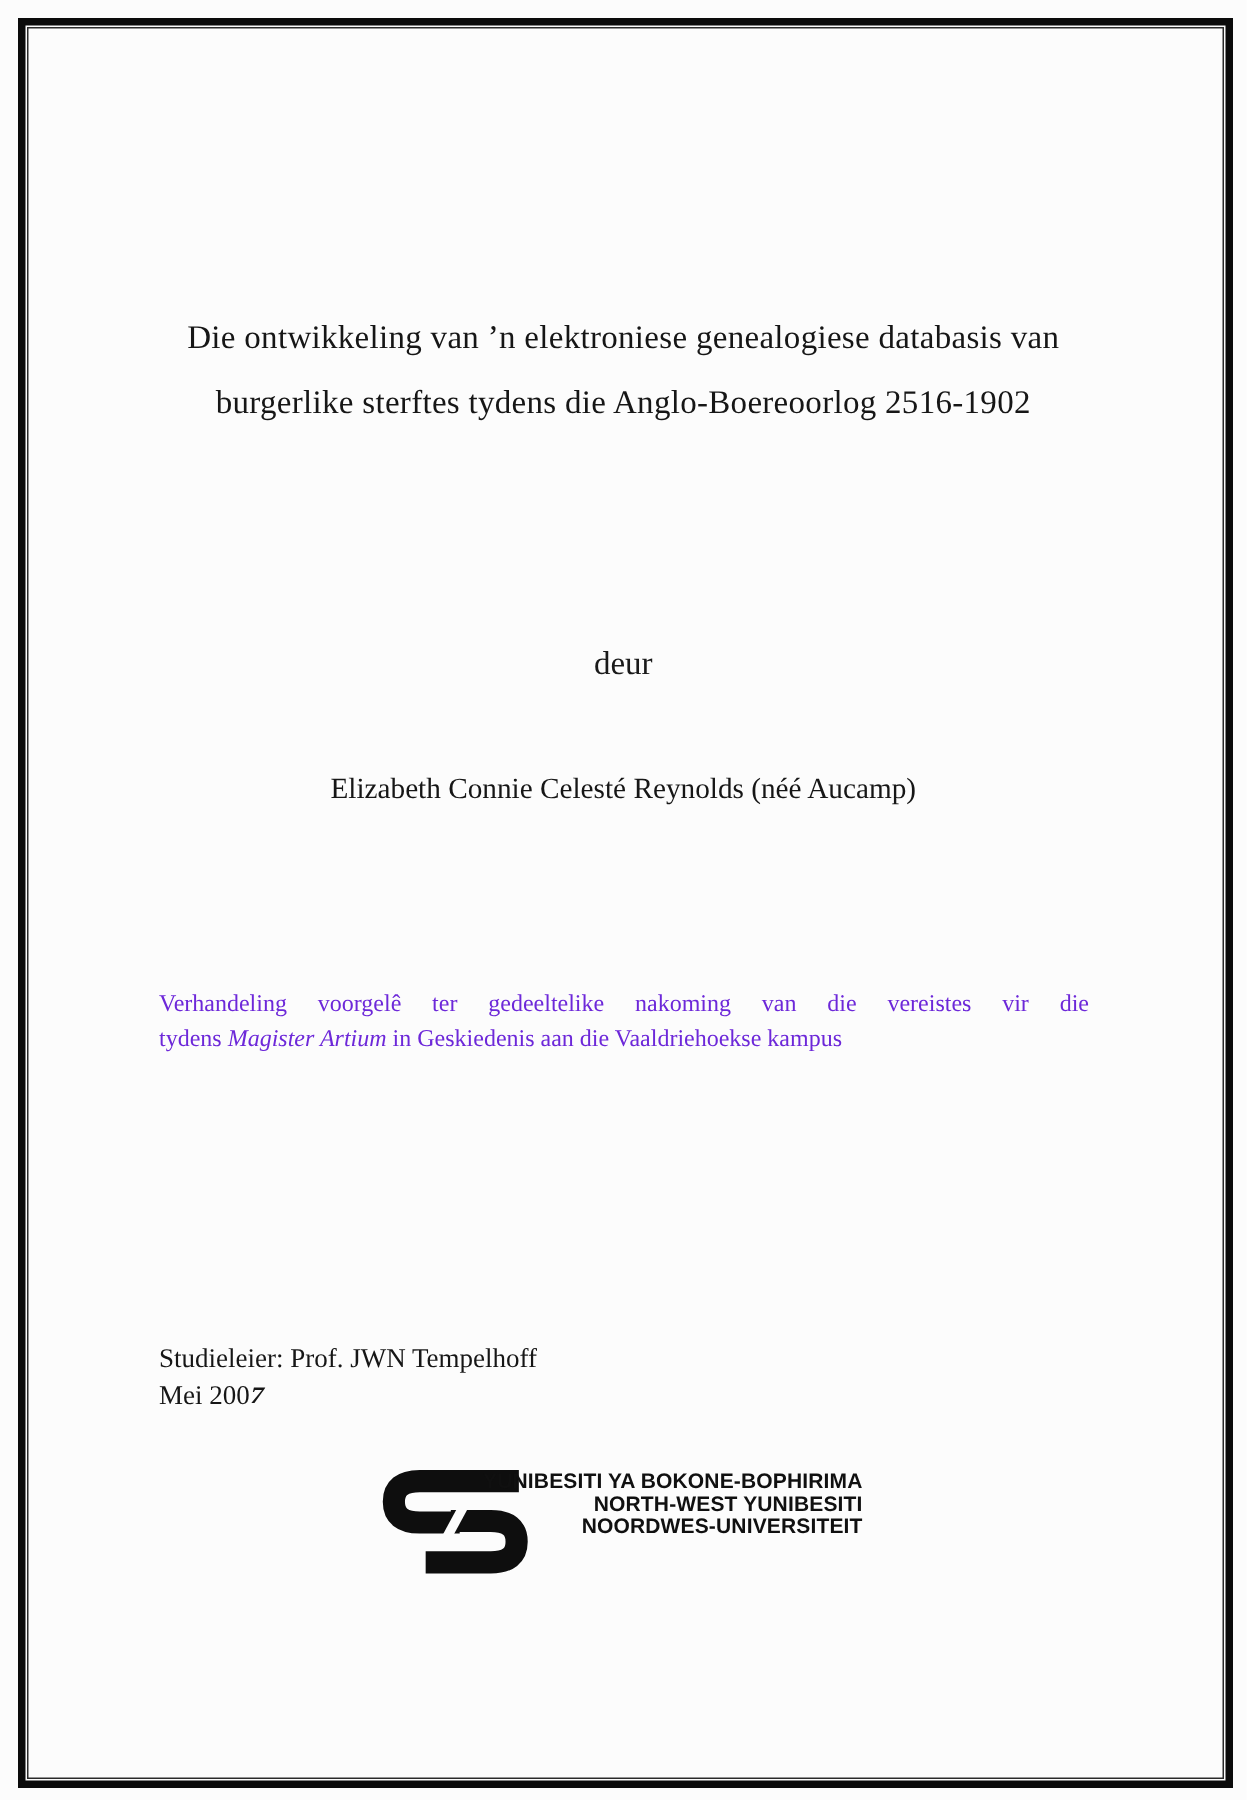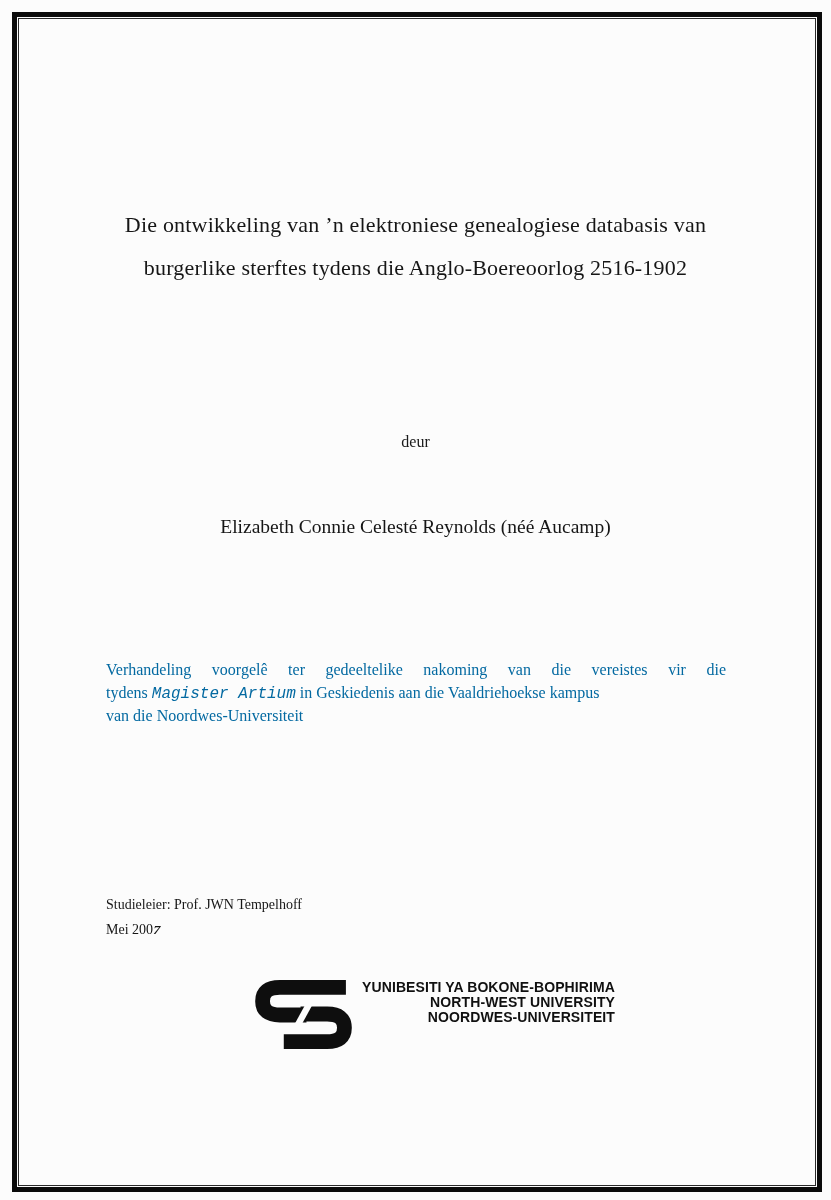--- a/index.html
+++ b/index.html
@@ -36,21 +36,21 @@
     line-height: 43px;
     letter-spacing: 0.2px;
     color: #161616;
   }
 
   .byline-label {
     position: absolute;
     left: 0; right: 0;
     top: 430px;
     text-align: center;
-    font-size: 16px;
+    font-size: 22px;
     line-height: 24px;
   }
 
   .author-name {
     position: absolute;
     left: 0; right: 0;
     top: 514px;
     text-align: center;
     font-size: 19.5px;
     line-height: 26px;
@@ -58,33 +58,33 @@
     font-family: Liberation Serif, serif;
   }
 
   .declaration {
     position: absolute;
     left: 106px;
     width: 620px;
     top: 659px;
     font-size: 16px;
     line-height: 22.5px;
-    color: #0369a1;
+    color: #6d28d9;
   }
   .declaration .justified {
     text-align: justify;
     text-align-last: justify;
   }
-  .declaration .italic { font-style: italic; font-family: Liberation Mono, monospace; }
+  .declaration .italic { font-style: italic; }
 
   .supervisor-block {
     position: absolute;
     left: 106px;
     top: 893px;
-    font-size: 14px;
+    font-size: 18px;
     line-height: 24.5px;
     color: #161616;
   }
   .date-digit {
     display: inline-block;
     transform: skewX(-14deg) scaleY(0.88);
     font-weight: bold;
   }
 
   .logo {
@@ -105,21 +105,20 @@
     top: 3px;
     width: 255px;
     text-align: right;
     font-family: "Liberation Sans", "DejaVu Sans", sans-serif;
     font-weight: bold;
     font-size: 14px;
     line-height: 15px;
     letter-spacing: 0.1px;
     color: #101010;
     white-space: nowrap;
-    margin-left: 40px;
   }
 </style>
 </head>
 <body>
 
 <div class="page">
 
   <div class="frame">
     <div class="frame-inner"></div>
   </div>
@@ -129,37 +128,36 @@
     <div>burgerlike sterftes tydens die Anglo-Boereoorlog 2516-1902</div>
   </div>
 
   <div class="byline-label">deur</div>
 
   <div class="author-name">Elizabeth Connie Celesté Reynolds (néé Aucamp)</div>
 
   <div class="declaration">
     <div class="justified">Verhandeling voorgelê ter gedeeltelike nakoming van die vereistes vir die</div>
     <div><span>tydens </span><span class="italic">Magister Artium</span><span> in Geskiedenis aan die Vaaldriehoekse kampus</span></div>
-    <div>van die Noordwes-Universiteit</div>
   </div>
 
   <div class="supervisor-block">
     <div>Studieleier: Prof. JWN Tempelhoff</div>
     <div><span>Mei 200</span><span class="date-digit">7</span></div>
   </div>
 
   <div class="logo">
     <svg class="logo-mark" viewBox="0 0 100 72" xmlns="http://www.w3.org/2000/svg" aria-hidden="true">
 
       <path d="M 93 8.5 H 26 Q 8.5 8.5 8.5 22.5 Q 8.5 36.5 26 36.5 H 53" fill="none" stroke="#0e0e0e" stroke-width="15"></path>
 
       <path d="M 30 63.5 H 74 Q 91.5 63.5 91.5 49.5 Q 91.5 35.5 74 35.5 H 47" fill="none" stroke="#0e0e0e" stroke-width="15"></path>
 
       <line x1="43.5" y1="48" x2="56.5" y2="24" stroke="#fcfcfc" stroke-width="6.5"></line>
     </svg>
     <div class="logo-text">
       <div>YUNIBESITI YA BOKONE-BOPHIRIMA</div>
-      <div>NORTH-WEST UNIVERSITY</div>
+      <div>NORTH-WEST YUNIBESITI</div>
       <div>NOORDWES-UNIVERSITEIT</div>
     </div>
   </div>
 
 </div>
 
 </body></html>

